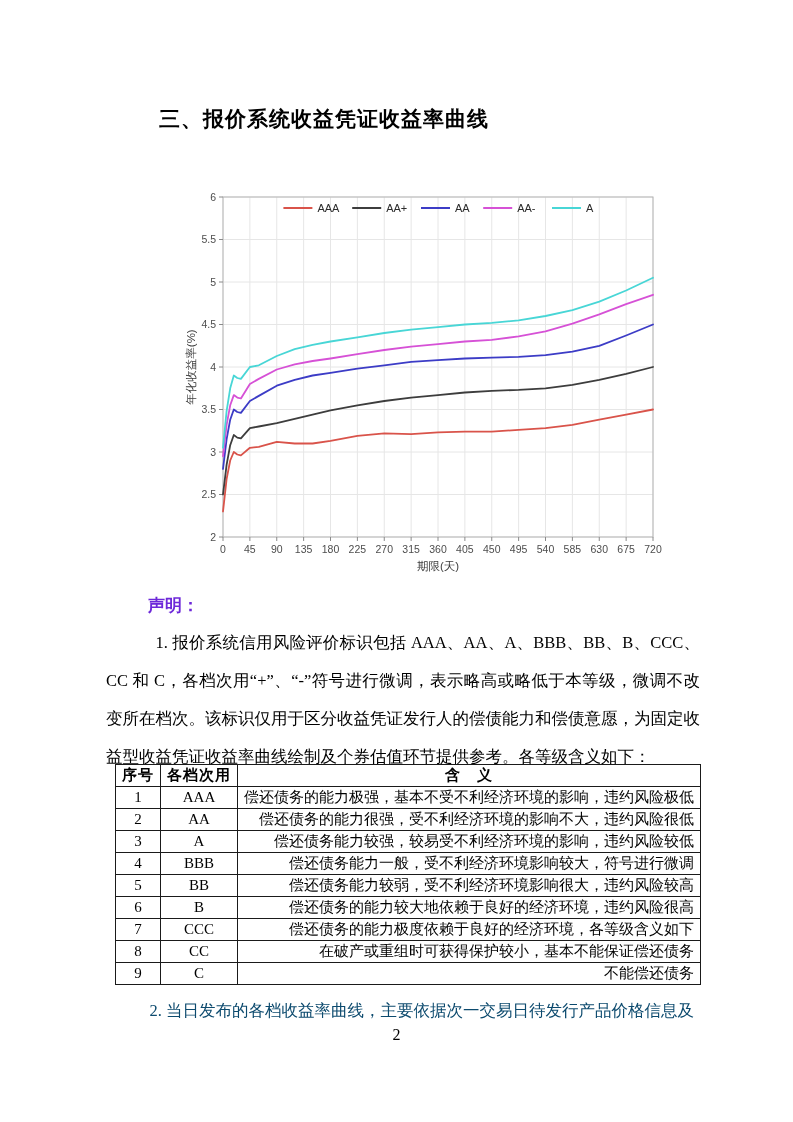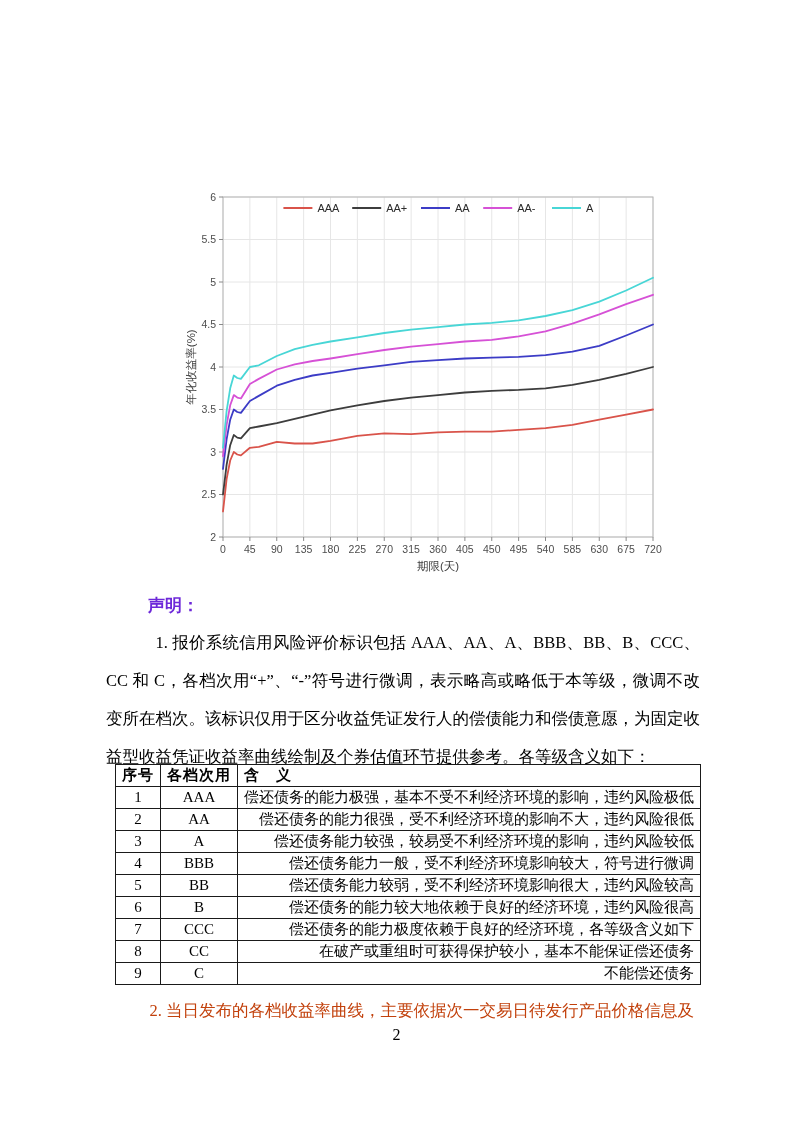--- a/index.html
+++ b/index.html
@@ -50,56 +50,57 @@
     color: #000;
   }
   .para2 {
     position: absolute;
     left: 100px;
     top: 996px;
     width: 594px;
     font-size: 16.5px;
     line-height: 30px;
     text-indent: 3em;
-    color: #c2410c;
+    color: #0c4a6e;
   }
   .rating-table {
     position: absolute;
     left: 115px;
     top: 764px;
     width: 577px;
     border-collapse: collapse;
     font-size: 15px;
     color: #000;
   }
   .rating-table th, .rating-table td {
     border: 1px solid #1a1a1a;
     padding: 0 6px;
     height: 21px;
     line-height: 21px;
     white-space: nowrap;
   }
-  .rating-table th { font-weight: bold; text-align: left; letter-spacing: 1px; }
+  .rating-table th { font-weight: bold; text-align: center; letter-spacing: 1px; }
   .rating-table td.c-num, .rating-table td.c-sym { text-align: center; font-family: "Liberation Serif", serif; }
   .rating-table td.c-mean { text-align: right; }
   .page-number {
     position: absolute;
     left: 0;
     top: 1026px;
     width: 793px;
     text-align: center;
     font-size: 16px;
     color: #000;
   }
 </style>
 </head>
 <body>
 
 <div class="page">
 
+  <div class="doc-title">三、报价系统收益凭证收益率曲线</div>
 
   <div class="chart-wrap">
     <svg id="chart-svg" width="497" height="396">
         <line x1="40" y1="9" x2="40" y2="349" stroke="#e6e6e6" stroke-width="1"></line>
         <line x1="66.875" y1="9" x2="66.875" y2="349" stroke="#e6e6e6" stroke-width="1"></line>
         <line x1="93.75" y1="9" x2="93.75" y2="349" stroke="#e6e6e6" stroke-width="1"></line>
         <line x1="120.625" y1="9" x2="120.625" y2="349" stroke="#e6e6e6" stroke-width="1"></line>
         <line x1="147.5" y1="9" x2="147.5" y2="349" stroke="#e6e6e6" stroke-width="1"></line>
         <line x1="174.375" y1="9" x2="174.375" y2="349" stroke="#e6e6e6" stroke-width="1"></line>
         <line x1="201.25" y1="9" x2="201.25" y2="349" stroke="#e6e6e6" stroke-width="1"></line>

